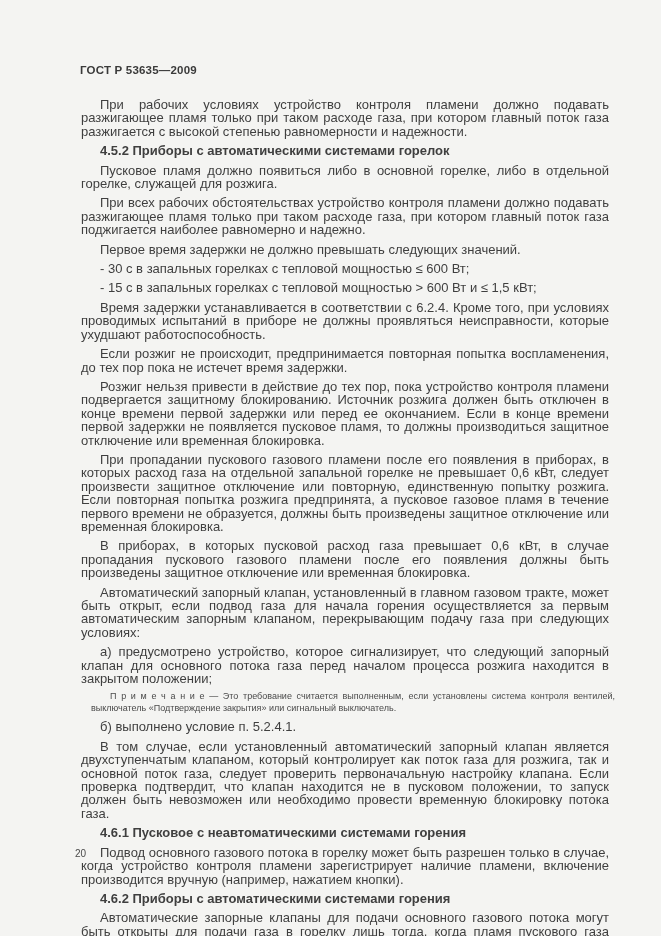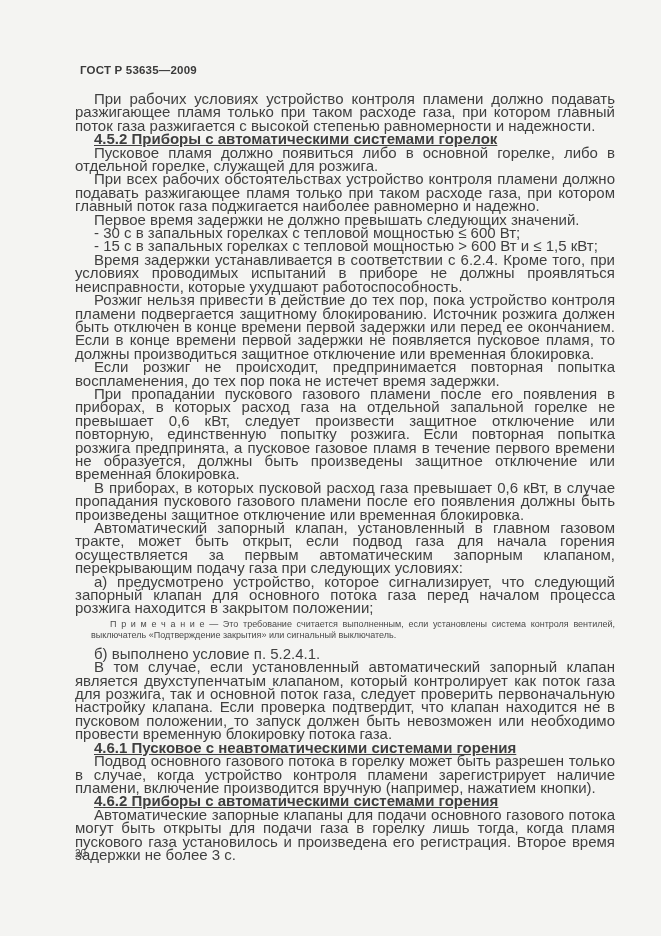--- a/index.html
+++ b/index.html
@@ -24,31 +24,30 @@
     color: #3a3a3a;
     letter-spacing: 0.2px;
   }
   .document-body {
     position: absolute;
     left: 75px;
     top: 92px;
     width: 540px;
   }
   .block {
-    margin: 0;
-    font-size: 15px;
+    margin: 6px;
+    font-size: 13px;
     line-height: 13.4px;
     text-align: justify;
     text-indent: 19px;
     color: #3f3f3f;
   }
   .heading {
     font-weight: bold;
     text-align: left;
-    text-decoration: underline;
   }
   .note {
     font-size: 9px;
     line-height: 11.5px;
     margin: 4px 0 5px 16px;
     color: #4a4a4a;
   }
   .page-number {
     position: absolute;
     left: 75px;
@@ -64,22 +63,22 @@
 
 <div class="document-body">
     <p class="block paragraph">При рабочих условиях устройство контроля пламени должно подавать разжигающее пламя только при таком расходе газа, при котором главный поток газа разжигается с высокой степенью равномерности и надежности.</p>
     <p class="block heading">4.5.2 Приборы с автоматическими системами горелок</p>
     <p class="block paragraph">Пусковое пламя должно появиться либо в основной горелке, либо в отдельной горелке, служащей для розжига.</p>
     <p class="block paragraph">При всех рабочих обстоятельствах устройство контроля пламени должно подавать разжигающее пламя только при таком расходе газа, при котором главный поток газа поджигается наиболее равномерно и надежно.</p>
     <p class="block paragraph">Первое время задержки не должно превышать следующих значений.</p>
     <p class="block list-item">- 30 с в запальных горелках с тепловой мощностью ≤ 600 Вт;</p>
     <p class="block list-item">- 15 с в запальных горелках с тепловой мощностью &gt; 600 Вт и ≤ 1,5 кВт;</p>
     <p class="block paragraph">Время задержки устанавливается в соответствии с 6.2.4. Кроме того, при условиях проводимых испытаний в приборе не должны проявляться неисправности, которые ухудшают работоспособность.</p>
+    <p class="block paragraph">Если розжиг не происходит, предпринимается повторная попытка воспламенения, до тех пор пока не истечет время задержки.</p>
     <p class="block paragraph">Розжиг нельзя привести в действие до тех пор, пока устройство контроля пламени подвергается защитному блокированию. Источник розжига должен быть отключен в конце времени первой задержки или перед ее окончанием. Если в конце времени первой задержки не появляется пусковое пламя, то должны производиться защитное отключение или временная блокировка.</p>
-    <p class="block paragraph">Если розжиг не происходит, предпринимается повторная попытка воспламенения, до тех пор пока не истечет время задержки.</p>
     <p class="block paragraph">При пропадании пускового газового пламени после его появления в приборах, в которых расход газа на отдельной запальной горелке не превышает 0,6 кВт, следует произвести защитное отключение или повторную, единственную попытку розжига. Если повторная попытка розжига предпринята, а пусковое газовое пламя в течение первого времени не образуется, должны быть произведены защитное отключение или временная блокировка.</p>
     <p class="block paragraph">В приборах, в которых пусковой расход газа превышает 0,6 кВт, в случае пропадания пускового газового пламени после его появления должны быть произведены защитное отключение или временная блокировка.</p>
     <p class="block paragraph">Автоматический запорный клапан, установленный в главном газовом тракте, может быть открыт, если подвод газа для начала горения осуществляется за первым автоматическим запорным клапаном, перекрывающим подачу газа при следующих условиях:</p>
     <p class="block paragraph">а) предусмотрено устройство, которое сигнализирует, что следующий запорный клапан для основного потока газа перед началом процесса розжига находится в закрытом положении;</p>
     <p class="block note">П р и м е ч а н и е — Это требование считается выполненным, если установлены система контроля вентилей, выключатель «Подтверждение закрытия» или сигнальный выключатель.</p>
     <p class="block paragraph">б) выполнено условие п. 5.2.4.1.</p>
     <p class="block paragraph">В том случае, если установленный автоматический запорный клапан является двухступенчатым клапаном, который контролирует как поток газа для розжига, так и основной поток газа, следует проверить первоначальную настройку клапана. Если проверка подтвердит, что клапан находится не в пусковом положении, то запуск должен быть невозможен или необходимо провести временную блокировку потока газа.</p>
     <p class="block heading">4.6.1 Пусковое с неавтоматическими системами горения</p>
     <p class="block paragraph">Подвод основного газового потока в горелку может быть разрешен только в случае, когда устройство контроля пламени зарегистрирует наличие пламени, включение производится вручную (например, нажатием кнопки).</p>
     <p class="block heading">4.6.2 Приборы с автоматическими системами горения</p>

